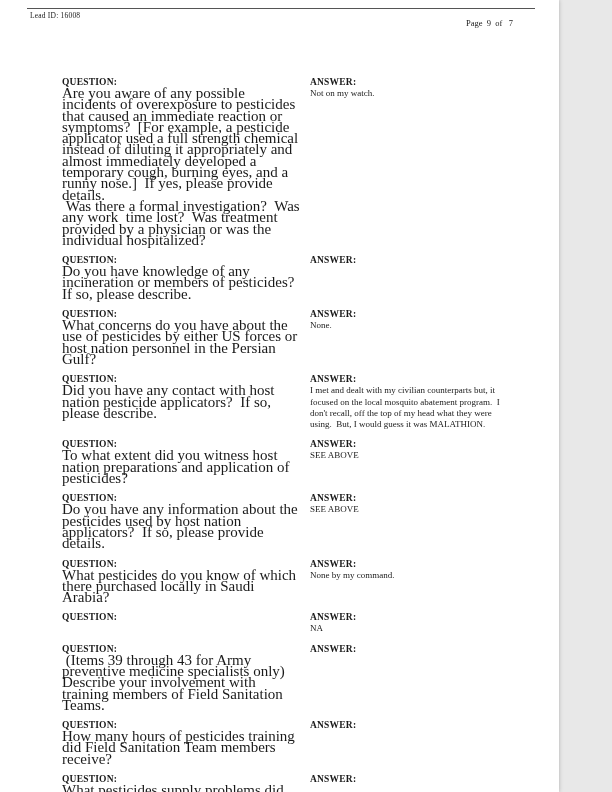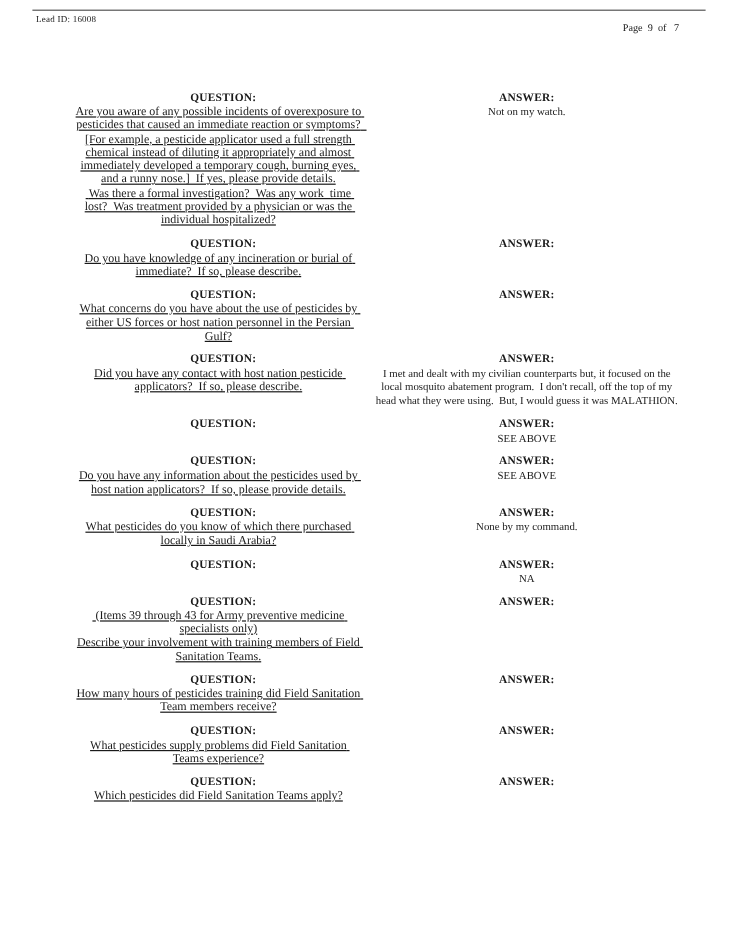--- a/index.html
+++ b/index.html
@@ -1,19 +1,19 @@
 <!DOCTYPE html>
 <html><head>
 <meta charset="utf-8">
 <style>
   html,body { margin:0; padding:0; background:#e8e8e8; }
   body { width:612px; height:792px; }
   .page {
     position:relative;
-    width:612px; height:792px;
+    width:559px; height:792px;
     background:#ffffff;
     font-family:"Liberation Serif", serif;
     color:#1a1a1a;
     overflow:hidden;
     box-shadow:0 0 4px rgba(0,0,0,.25);
   }
   .topline {
     position:absolute; top:8px; left:27px; right:24px;
     height:1px; background:#555;
   }
@@ -25,34 +25,32 @@
     position:absolute; top:18px; right:46px;
     font-size:8.5px; white-space:pre;
   }
   .qa-list {
     position:absolute; top:76px; left:62px; right:44px;
     display:flex; flex-direction:column; gap:8px;
   }
   .pair {
     display:grid;
     grid-template-columns:248px 1fr;
-    text-align:center;
   }
   .qcell, .acell { min-width:0; }
   .label {
     font-weight:bold;
     font-size:9.5px;
     line-height:12px;
     letter-spacing:.2px;
   }
   .qtext {
-    font-size:10px; line-height:11.3px;
+    font-size:15px; line-height:11.3px;
     white-space:pre-wrap;
     max-width:240px;
-    text-decoration:underline;
   }
   .atext {
     font-size:9px; line-height:11.3px;
     white-space:pre-wrap;
     max-width:258px;
   }
 </style>
 </head>
 <body>
 
@@ -71,51 +69,53 @@
       </div>
       <div class="acell">
         <div class="label">ANSWER:</div>
         <div class="atext">Not on my watch.</div>
       </div>
     </section>
 
     <section class="pair">
       <div class="qcell">
         <div class="label">QUESTION:</div>
-        <div class="qtext">Do you have knowledge of any incineration or burial of immediate?  If so, please describe.</div>
+        <div class="qtext">Do you have knowledge of any incineration or members of pesticides?  If so, please describe.</div>
       </div>
       <div class="acell">
         <div class="label">ANSWER:</div>
       </div>
     </section>
 
     <section class="pair">
       <div class="qcell">
         <div class="label">QUESTION:</div>
         <div class="qtext">What concerns do you have about the use of pesticides by either US forces or host nation personnel in the Persian Gulf?</div>
       </div>
       <div class="acell">
         <div class="label">ANSWER:</div>
+        <div class="atext">None.</div>
       </div>
     </section>
 
     <section class="pair">
       <div class="qcell">
         <div class="label">QUESTION:</div>
         <div class="qtext">Did you have any contact with host nation pesticide applicators?  If so, please describe.</div>
       </div>
       <div class="acell">
         <div class="label">ANSWER:</div>
         <div class="atext">I met and dealt with my civilian counterparts but, it focused on the local mosquito abatement program.  I don't recall, off the top of my head what they were using.  But, I would guess it was MALATHION.</div>
       </div>
     </section>
 
     <section class="pair">
       <div class="qcell">
         <div class="label">QUESTION:</div>
+        <div class="qtext">To what extent did you witness host nation preparations and application of pesticides?</div>
       </div>
       <div class="acell">
         <div class="label">ANSWER:</div>
         <div class="atext">SEE ABOVE</div>
       </div>
     </section>
 
     <section class="pair">
       <div class="qcell">
         <div class="label">QUESTION:</div>

